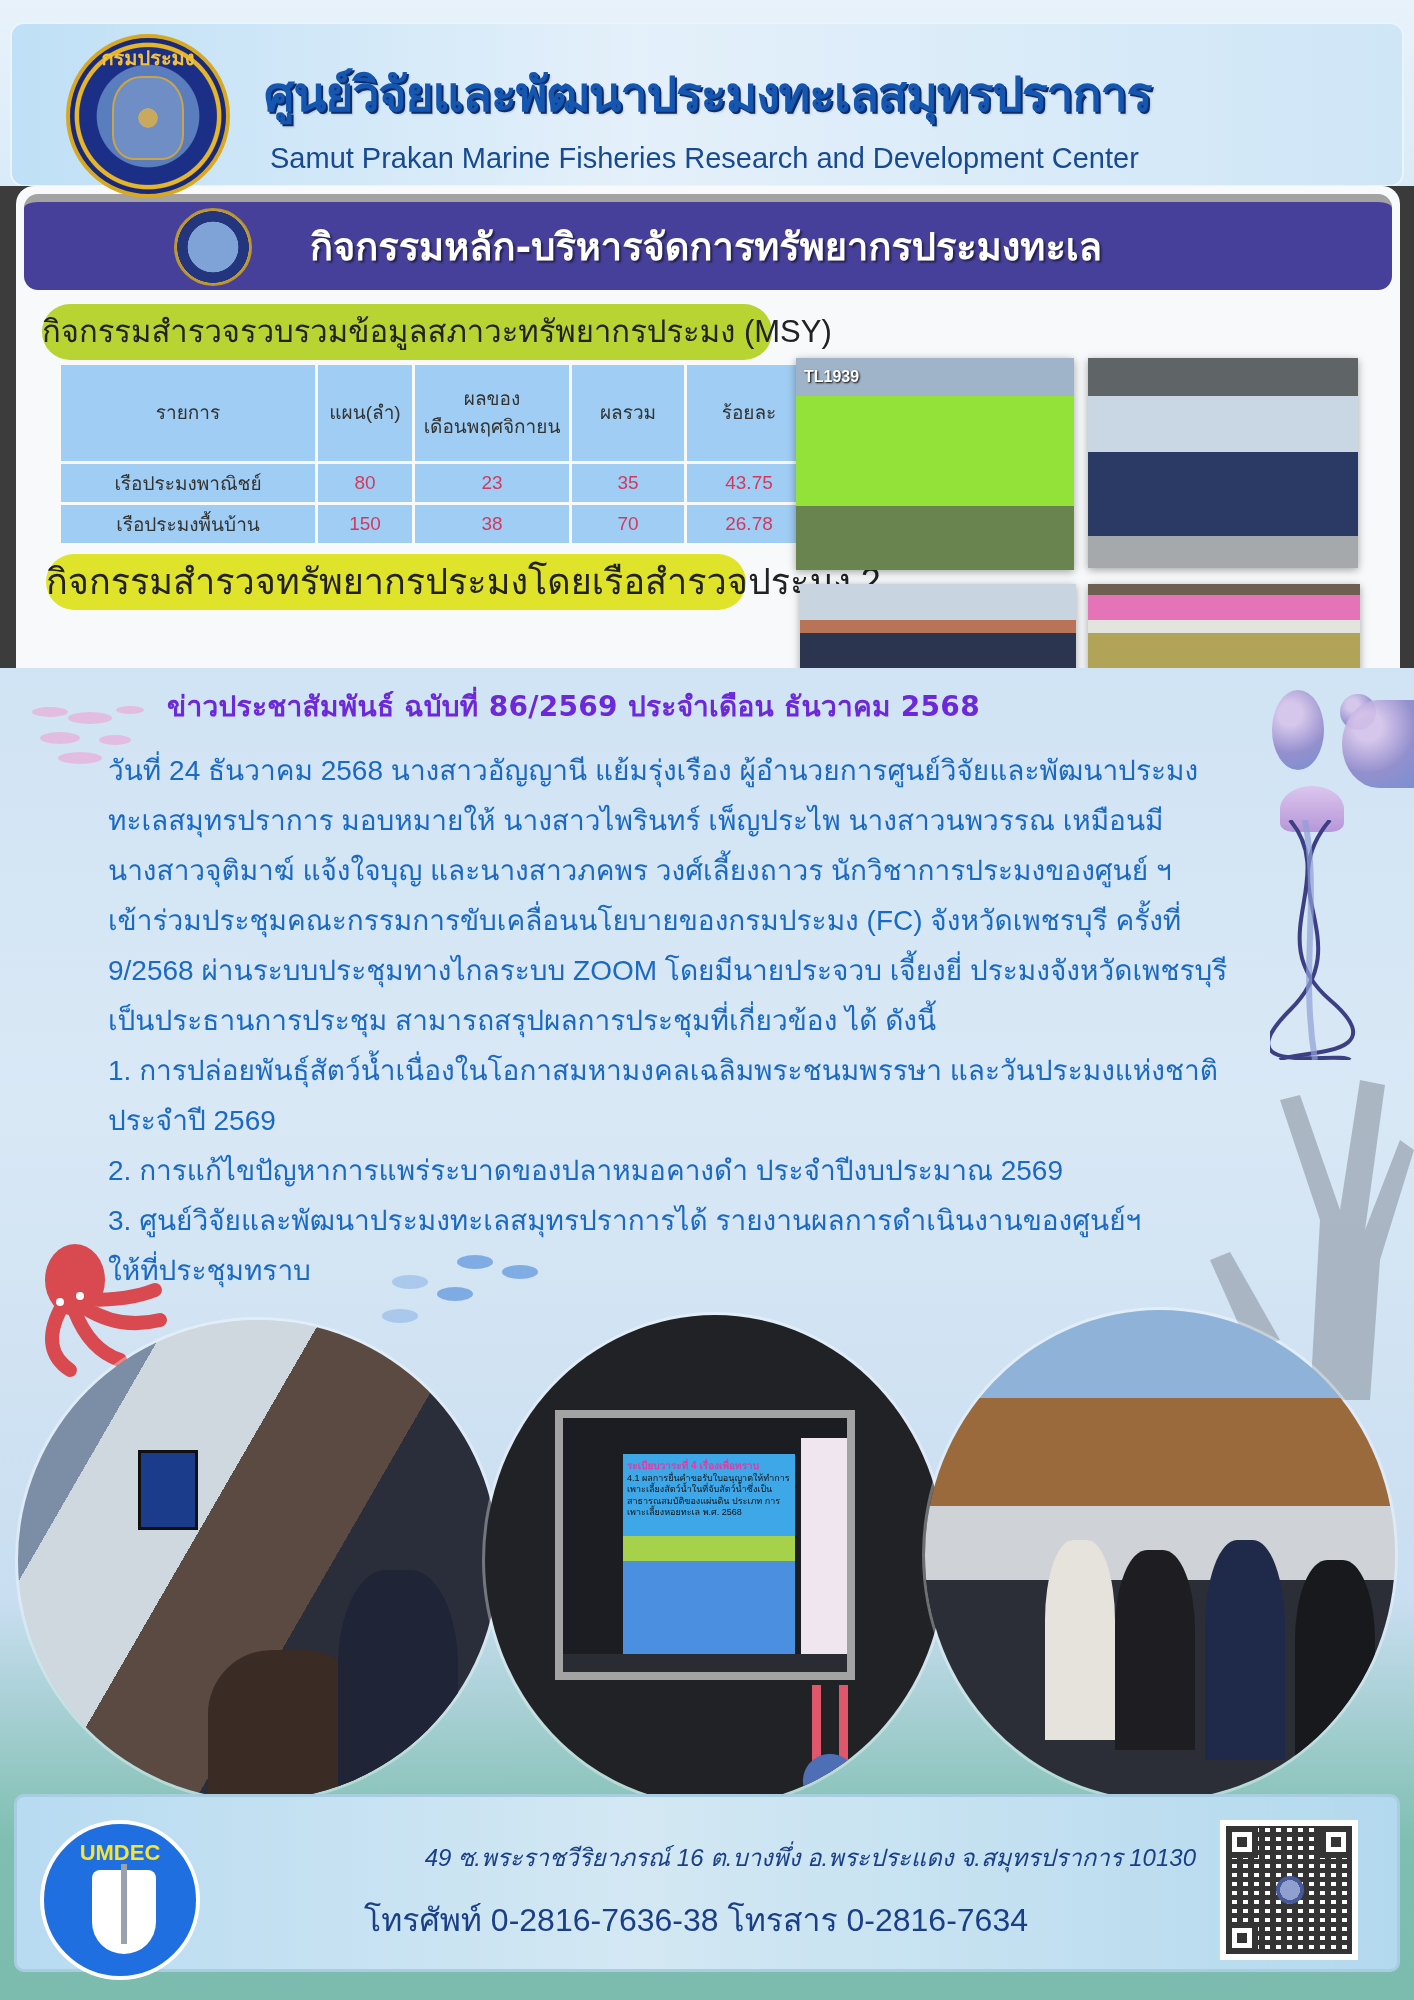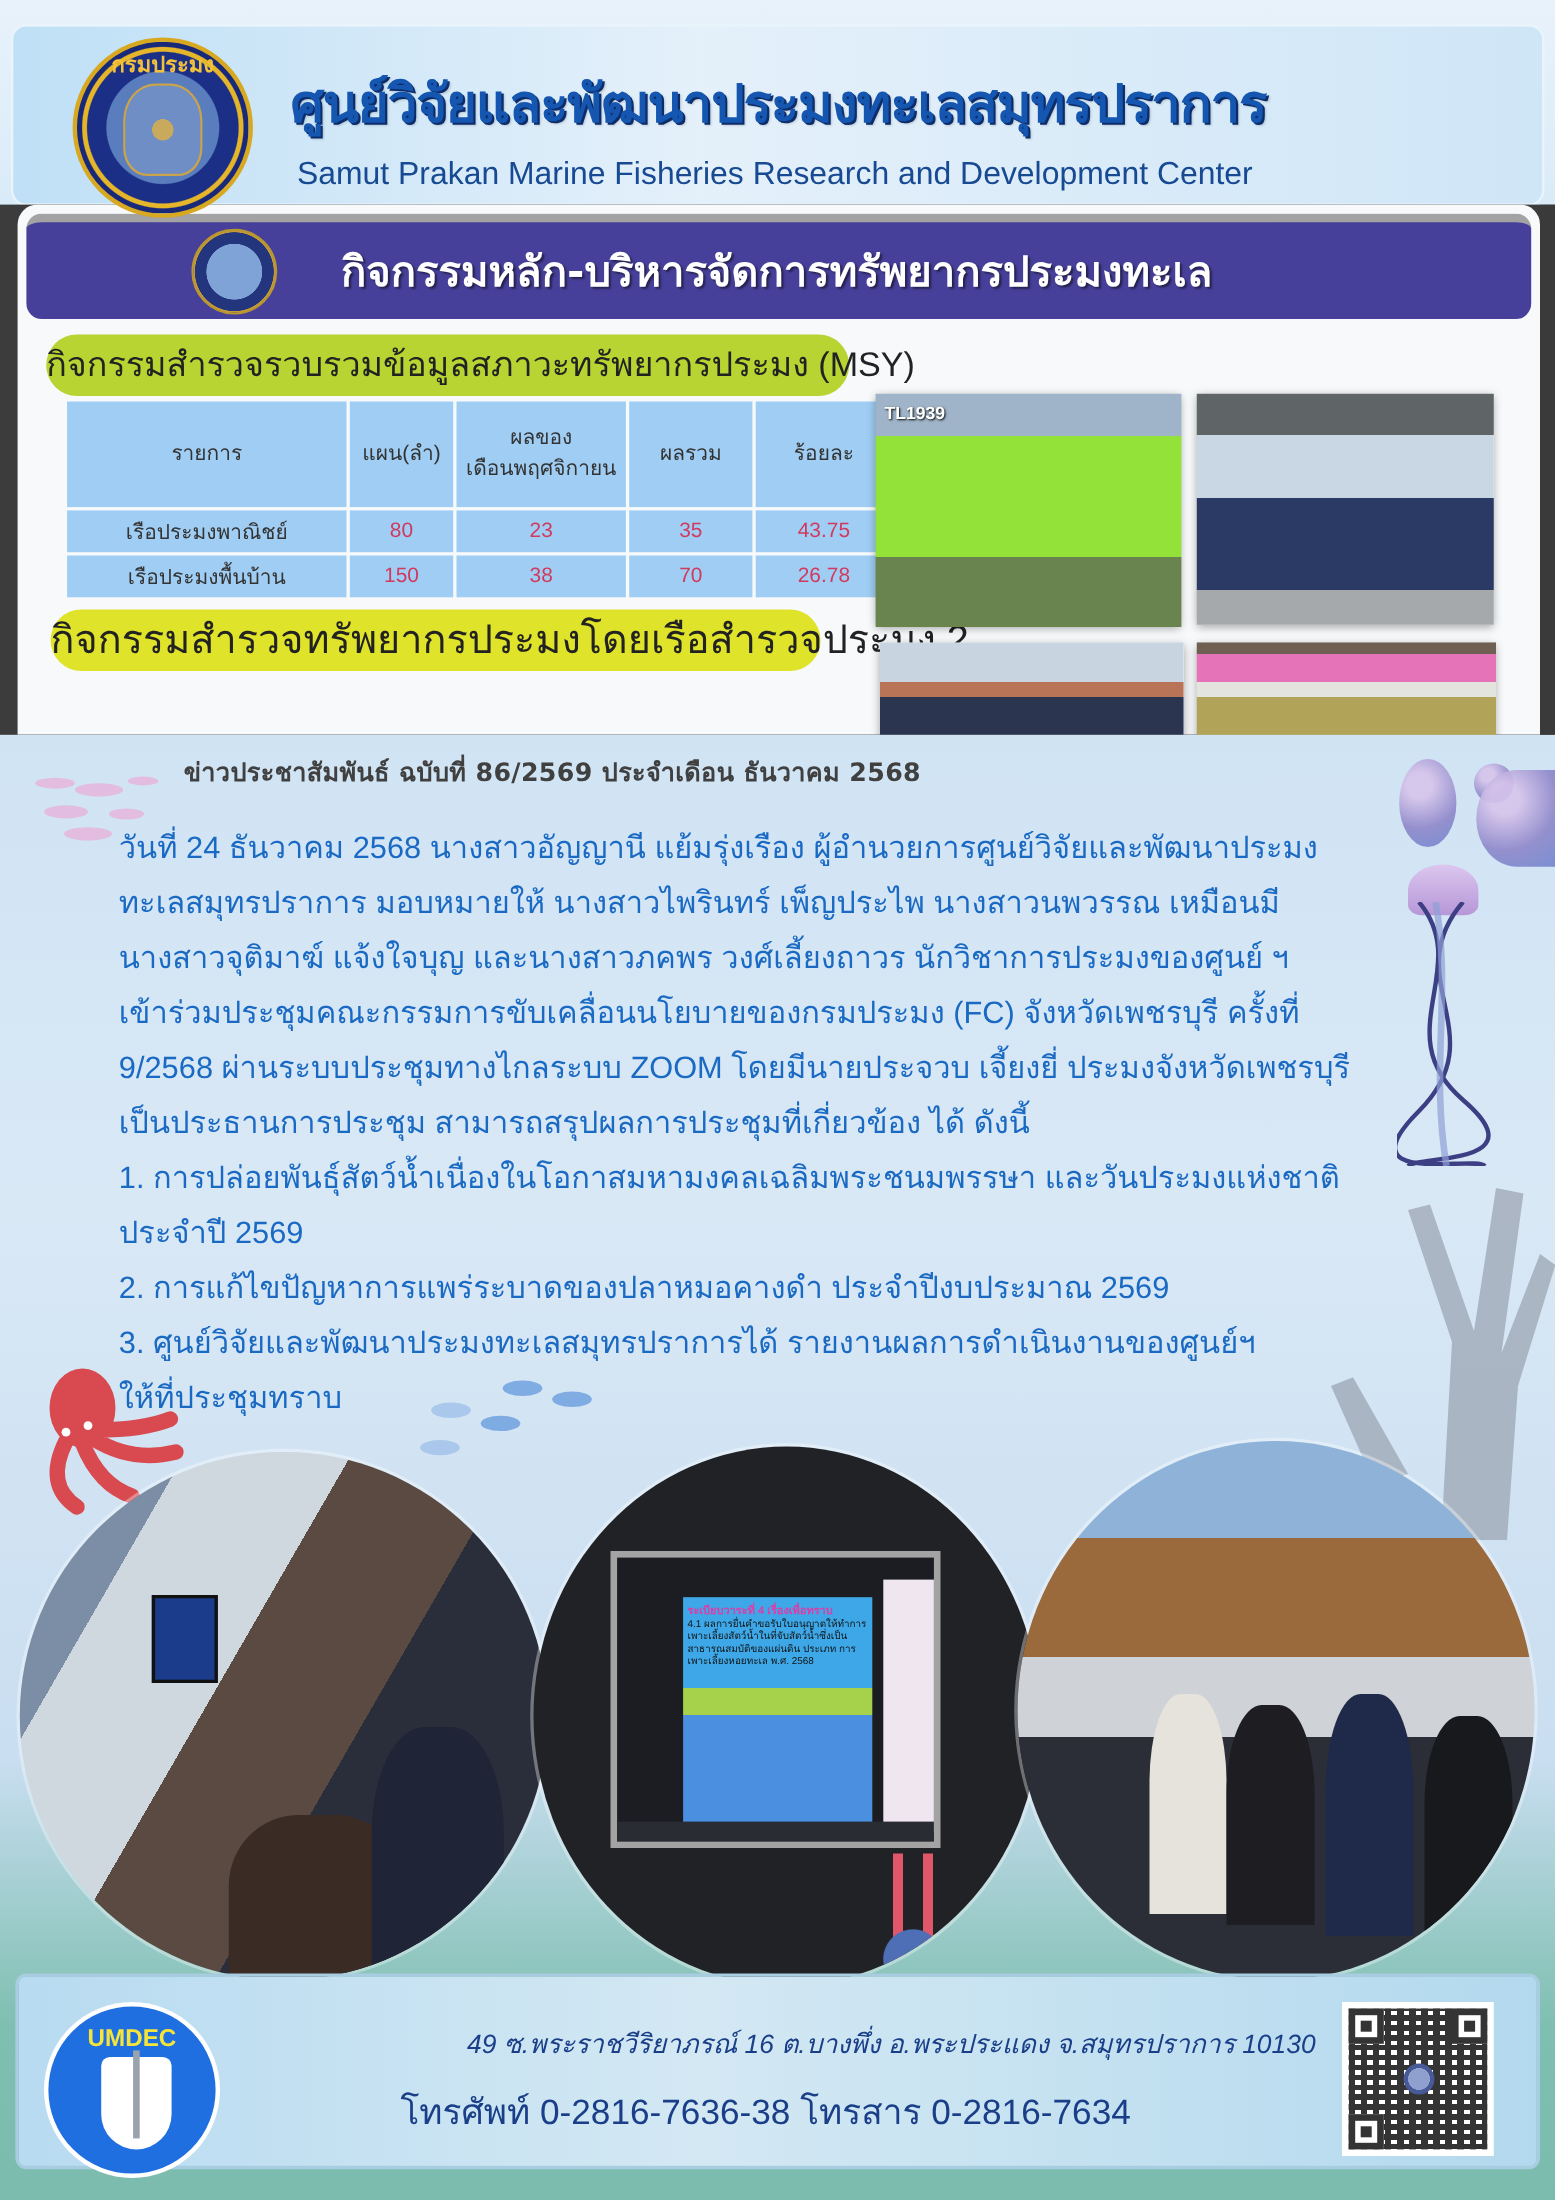--- a/index.html
+++ b/index.html
@@ -127,21 +127,21 @@
     position: absolute; left: 8px; top: 10px; color: #fff; font-size: 16px; font-weight: bold;
     font-family: "Liberation Sans", sans-serif; text-shadow: 1px 1px 2px #000;
   }
   .slide-edge {
     position: absolute; right: 0; top: 0; width: 14px; height: 482px; background: #3a3a3a;
   }
 
   
   .news-title {
     position: absolute; left: 167px; top: 684px;
-    font-size: 23px; font-weight: bold; color: #404040;
+    font-size: 28px; font-weight: bold; color: #6d28d9;
     white-space: nowrap; letter-spacing: 0.3px;
   }
   .news-body {
     position: absolute; left: 108px; top: 746px; width: 1210px;
     font-family: "Liberation Sans", sans-serif;
     font-size: 28px; color: #1a6ac4; line-height: 50px;
   }
   .news-body p { white-space: nowrap; }
 
   
@@ -170,21 +170,21 @@
     box-shadow: 0 0 0 3px rgba(255,255,255,0.35);
   }
   .circle-1 { left: 18px; top: 1320px; width: 480px; height: 480px;
     background: linear-gradient(120deg, #7b8ea6 0 20%, #cfd7df 20% 40%, #5a4a42 40% 60%, #2a2d3a 60% 100%); }
   .circle-2 { left: 485px; top: 1315px; width: 460px; height: 490px;
     background: #202226; }
   .circle-3 { left: 925px; top: 1310px; width: 470px; height: 490px;
     background: linear-gradient(180deg, #8fb3d8 0 18%, #9b6a3c 18% 40%, #cfd2d6 40% 55%, #2b2e37 55% 100%); }
   .screen {
     position: absolute; left: 70px; top: 95px; width: 300px; height: 270px;
-    background: #1b1d22; border: 6px solid #a3a3a3;
+    background: #1b1d22; border: 8px solid #a3a3a3;
   }
   .screen-slide {
     position: absolute; left: 60px; top: 36px; width: 172px; height: 206px;
     background: linear-gradient(180deg, #3ea7e7 0 40%, #a5d24a 40% 52%, #4a8fe0 52% 100%);
     font-family: "Liberation Sans", sans-serif; font-size: 9px; color: #111;
     padding: 4px;
   }
   .screen-slide .s-title { color: #e23aa6; font-weight: bold; font-size: 10px; }
   .screen-chat {
     position: absolute; right: 0; top: 20px; width: 46px; height: 230px;

